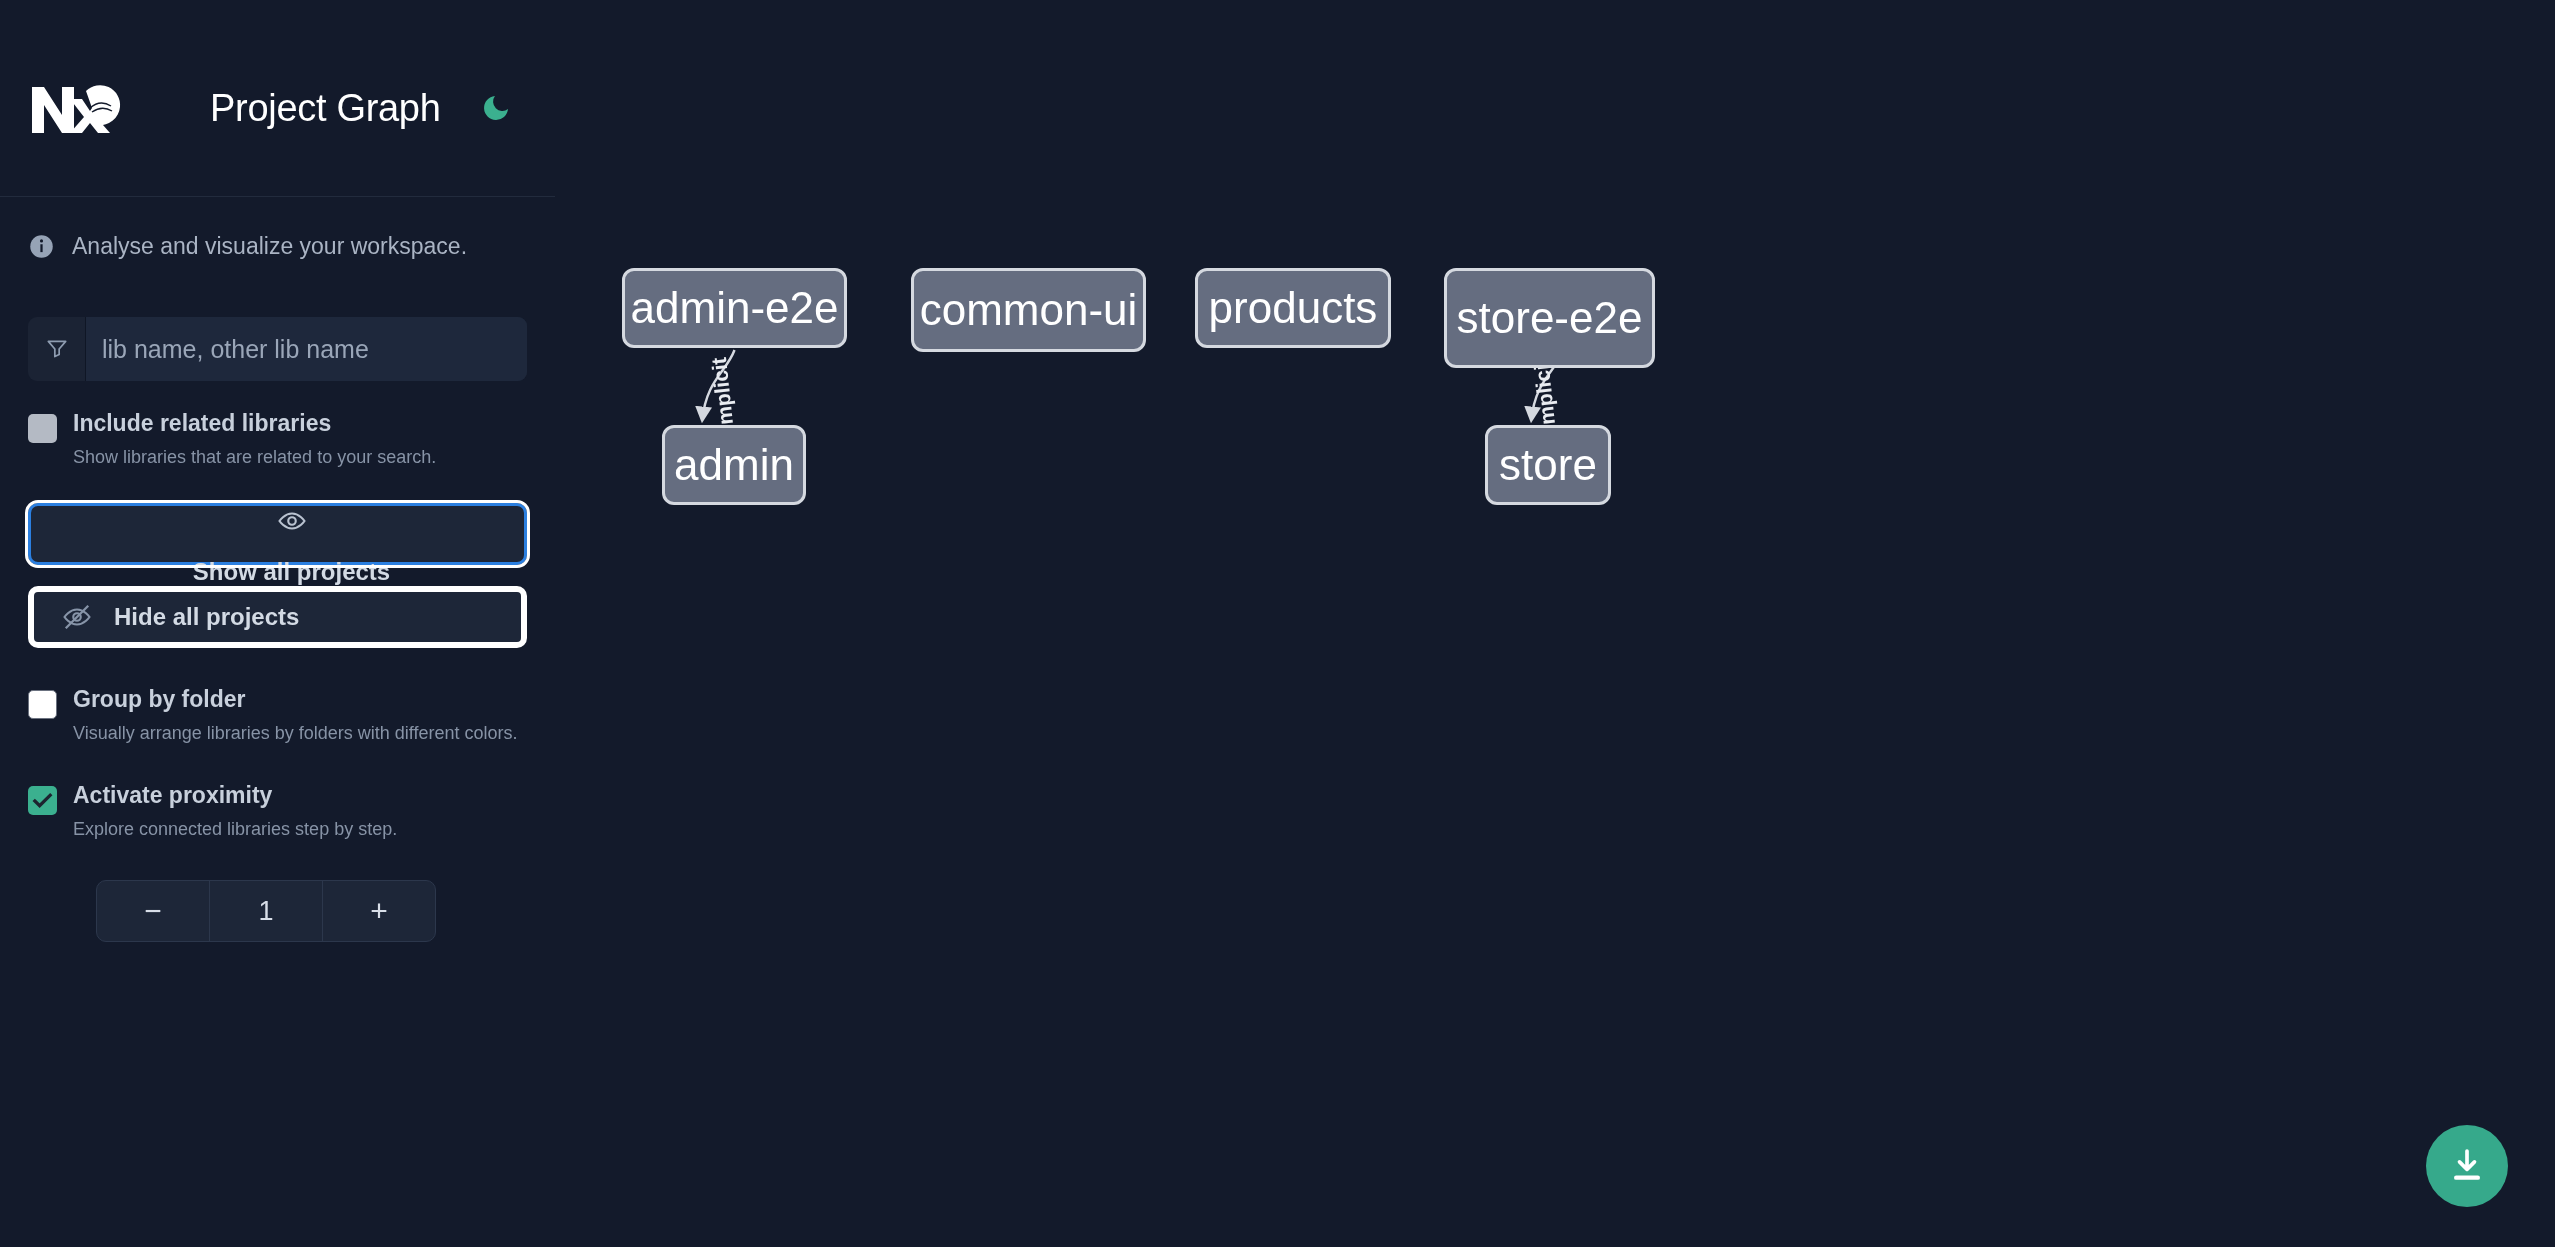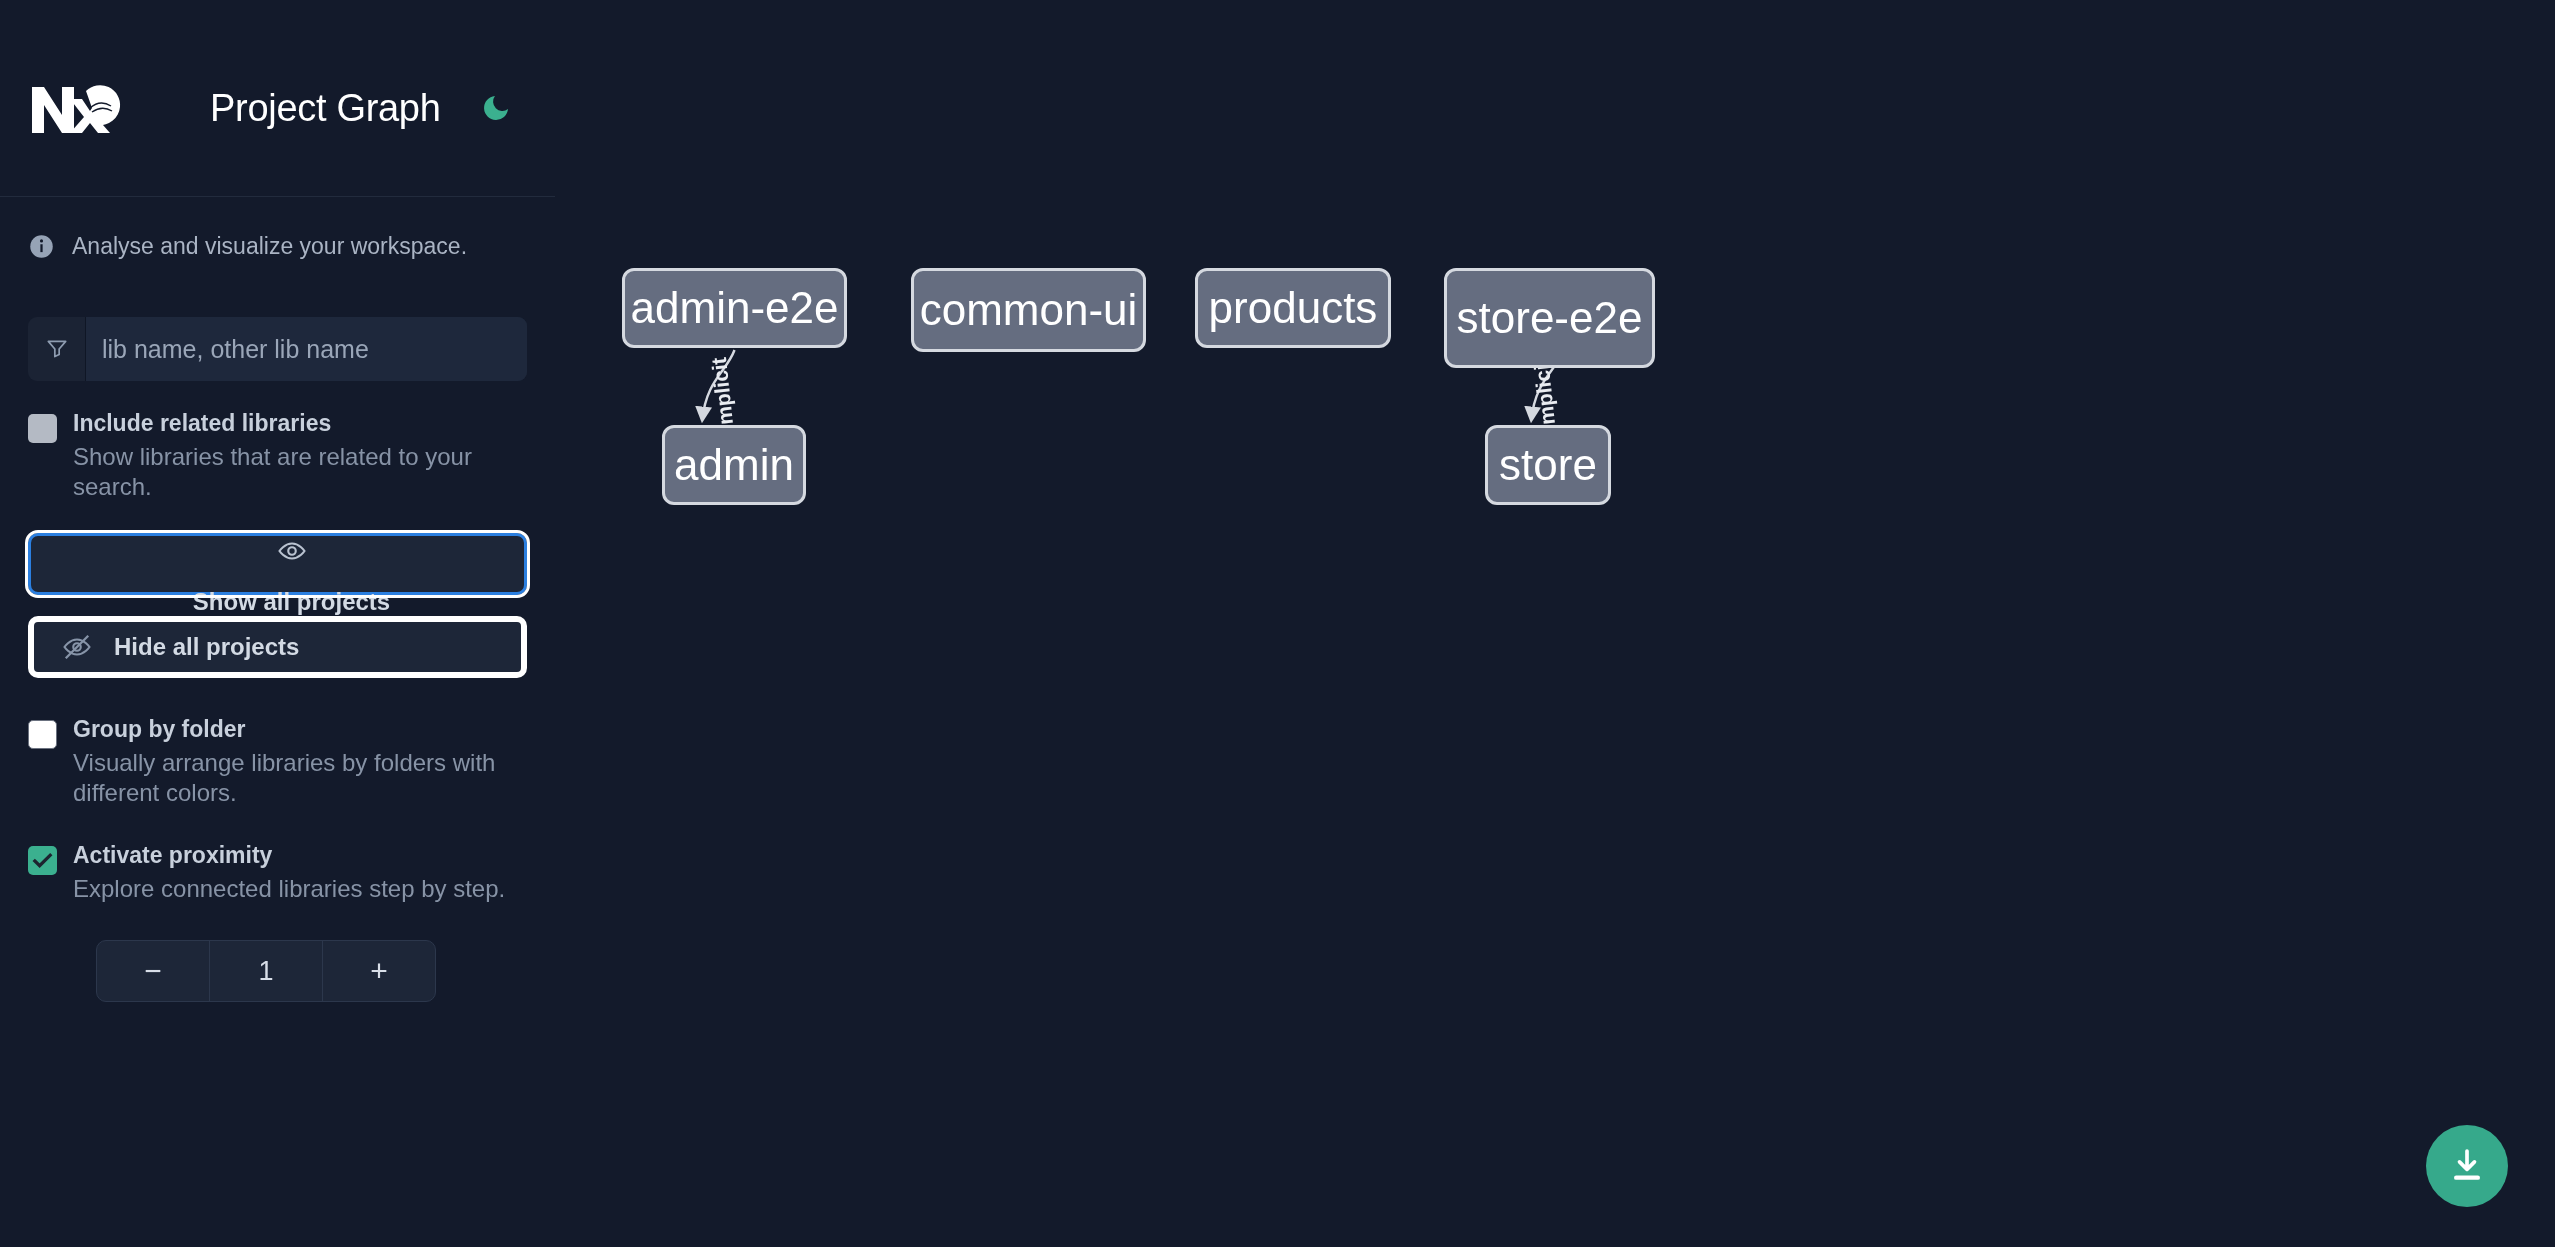--- a/index.html
+++ b/index.html
@@ -94,21 +94,21 @@
   .cb.green svg { position: absolute; left: 3px; top: 3px; }
   .check-texts { flex: 1 1 auto; }
   .cb-title {
     color: #c8d0dc;
     font-size: 23px;
     font-weight: bold;
     line-height: 30px;
   }
   .cb-desc {
     color: #8793a6;
-    font-size: 24px;
+    font-size: 18px;
     line-height: 30px;
     margin-top: 4px;
   }
 
   .btn {
     margin-top: 26px;
     height: 62px;
     width: 100%;
     background: #1d2638;
     border: 6px solid #ffffff;

